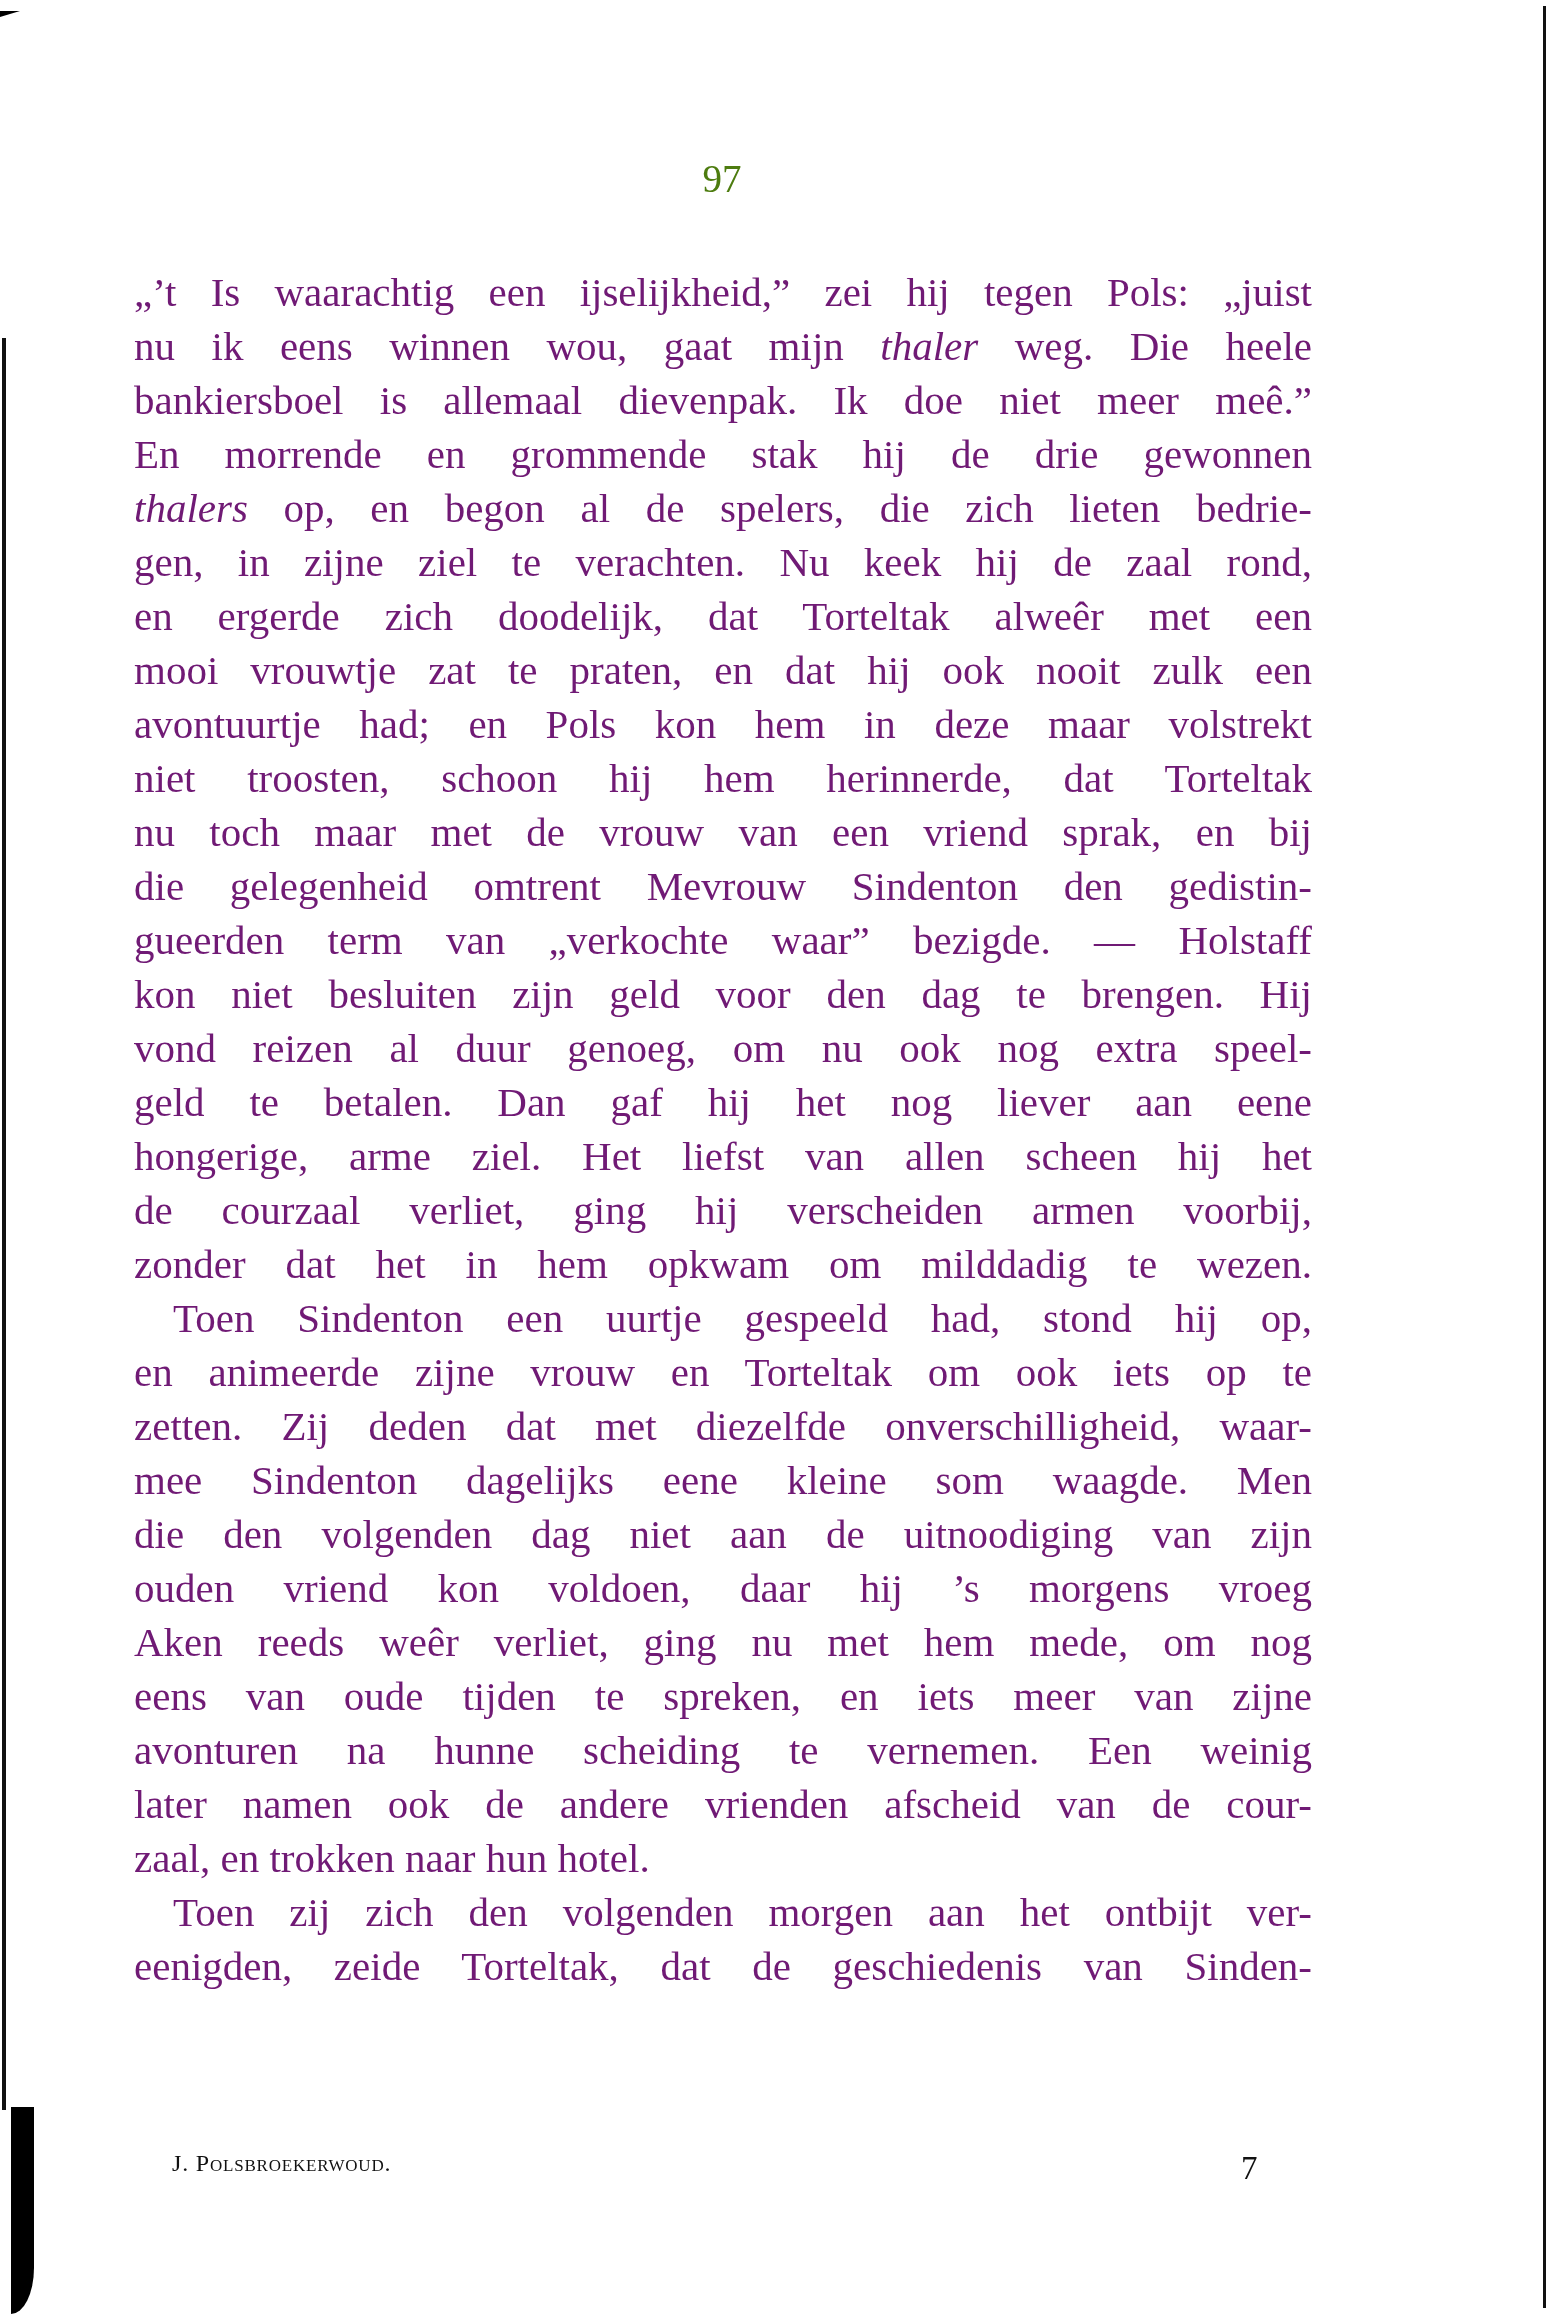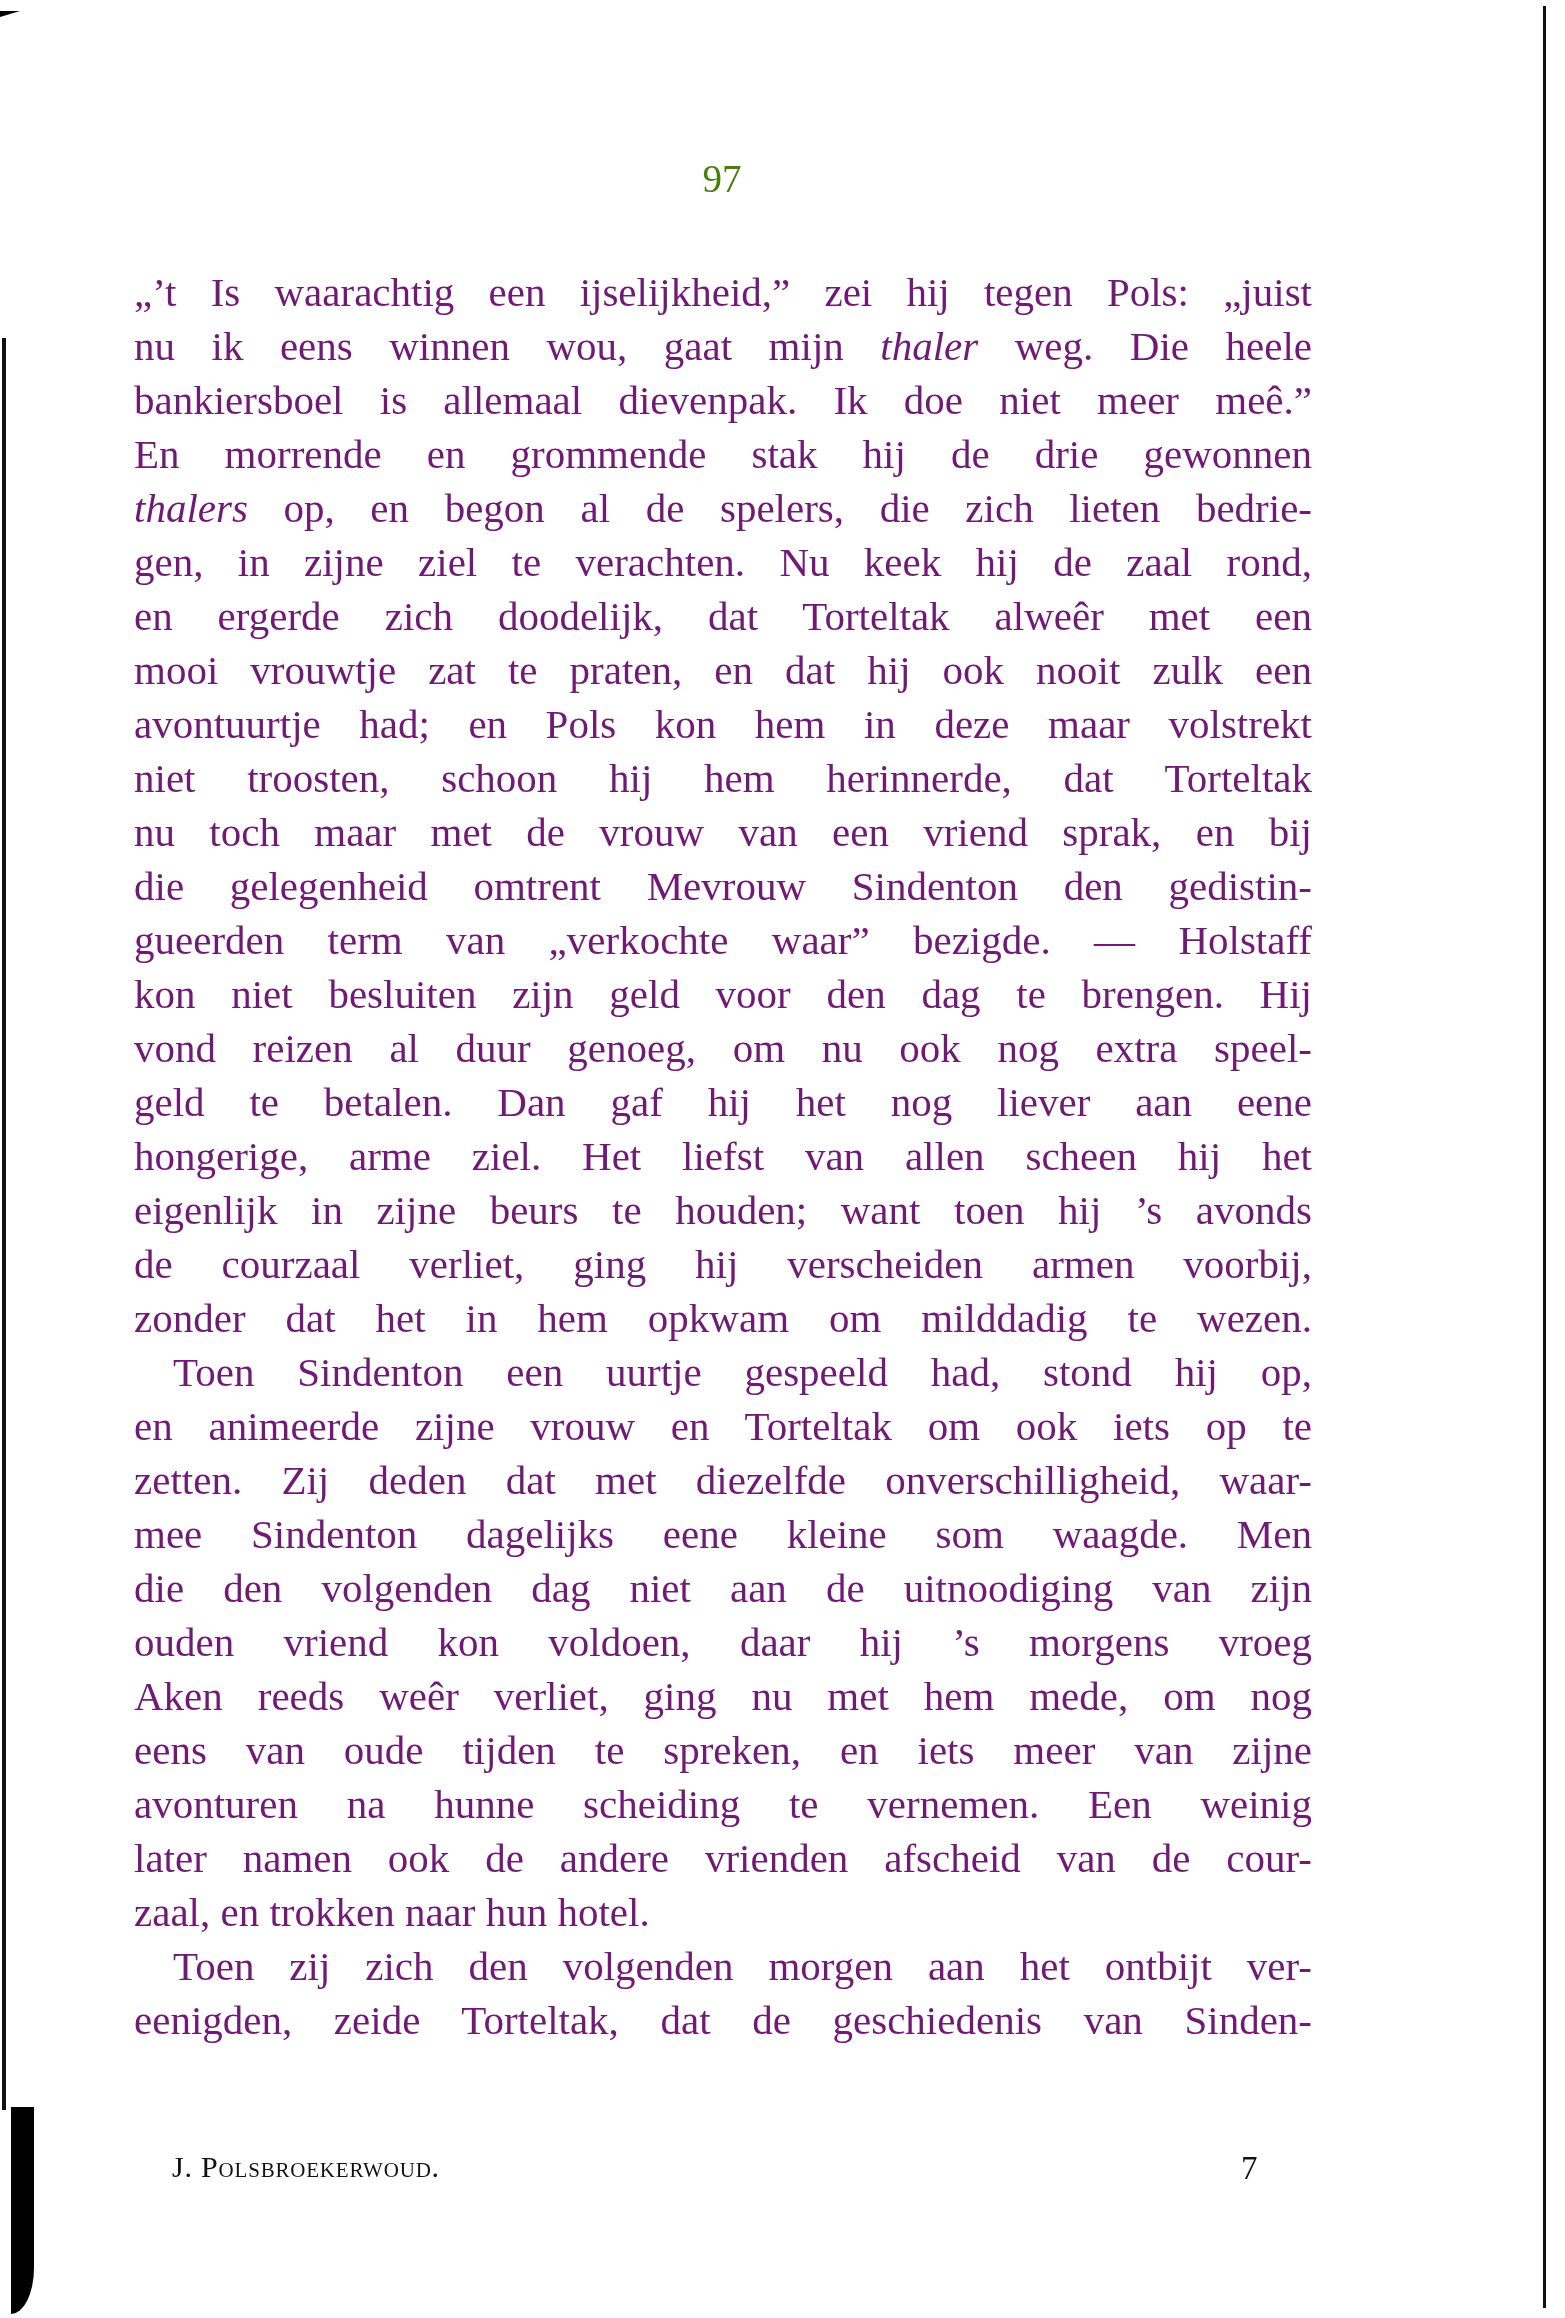--- a/index.html
+++ b/index.html
@@ -14,21 +14,21 @@
   .page-number { position: absolute; left: 0; width: 1444px; top: 156px; text-align: center;
     font-family: "Liberation Serif", "DejaVu Serif", serif; font-size: 39px; color: #4d7c0f; }
   .body-text { position: absolute; left: 134px; top: 265px; width: 1178px;
     font-family: "Liberation Serif", "DejaVu Serif", serif; font-size: 41px; line-height: 54px; color: #701a75; }
   .line { display: block; text-align: justify; text-align-last: justify; white-space: nowrap; height: 54px; overflow: visible; }
   .line.last { text-align-last: left; }
   .line.indent { padding-left: 39px; }
   .line .it { font-style: italic; }
   .footer { position: absolute; top: 2150px; left: 172px; width: 1093px;
     font-family: "Liberation Serif", "DejaVu Serif", serif; color: #111; }
-  .footer-author { position: absolute; left: 0; top: 0; font-size: 30px; font-variant: small-caps; letter-spacing: 0.8px; }
+  .footer-author { position: absolute; left: 0; top: 0; font-size: 24px; font-variant: small-caps; letter-spacing: 0.8px; }
   .footer-sig { position: absolute; left: 1069px; top: 0; font-size: 33px; }
 </style>
 </head>
 <body>
 
 <div class="page">
   <div class="corner-mark"></div>
   <div class="border-right"></div>
   <div class="border-left"></div>
   <div class="border-left-thick"></div>
@@ -46,21 +46,20 @@
       <span class="line">mooi vrouwtje zat te praten, en dat hij ook nooit zulk een</span>
       <span class="line">avontuurtje had; en Pols kon hem in deze maar volstrekt</span>
       <span class="line">niet troosten, schoon hij hem herinnerde, dat Torteltak</span>
       <span class="line">nu toch maar met de vrouw van een vriend sprak, en bij</span>
       <span class="line">die gelegenheid omtrent Mevrouw Sindenton den gedistin-</span>
       <span class="line">gueerden term van „verkochte waar” bezigde. — Holstaff</span>
       <span class="line">kon niet besluiten zijn geld voor den dag te brengen. Hij</span>
       <span class="line">vond reizen al duur genoeg, om nu ook nog extra speel-</span>
       <span class="line">geld te betalen. Dan gaf hij het nog liever aan eene</span>
       <span class="line">hongerige, arme ziel. Het liefst van allen scheen hij het</span>
-      <span class="line">eigenlijk in zijne beurs te houden; want toen hij ’s avonds</span>
       <span class="line">de courzaal verliet, ging hij verscheiden armen voorbij,</span>
       <span class="line">zonder dat het in hem opkwam om milddadig te wezen.</span>
       <span class="line indent">Toen Sindenton een uurtje gespeeld had, stond hij op,</span>
       <span class="line">en animeerde zijne vrouw en Torteltak om ook iets op te</span>
       <span class="line">zetten. Zij deden dat met diezelfde onverschilligheid, waar-</span>
       <span class="line">mee Sindenton dagelijks eene kleine som waagde. Men</span>
       <span class="line">die den volgenden dag niet aan de uitnoodiging van zijn</span>
       <span class="line">ouden vriend kon voldoen, daar hij ’s morgens vroeg</span>
       <span class="line">Aken reeds weêr verliet, ging nu met hem mede, om nog</span>
       <span class="line">eens van oude tijden te spreken, en iets meer van zijne</span>

